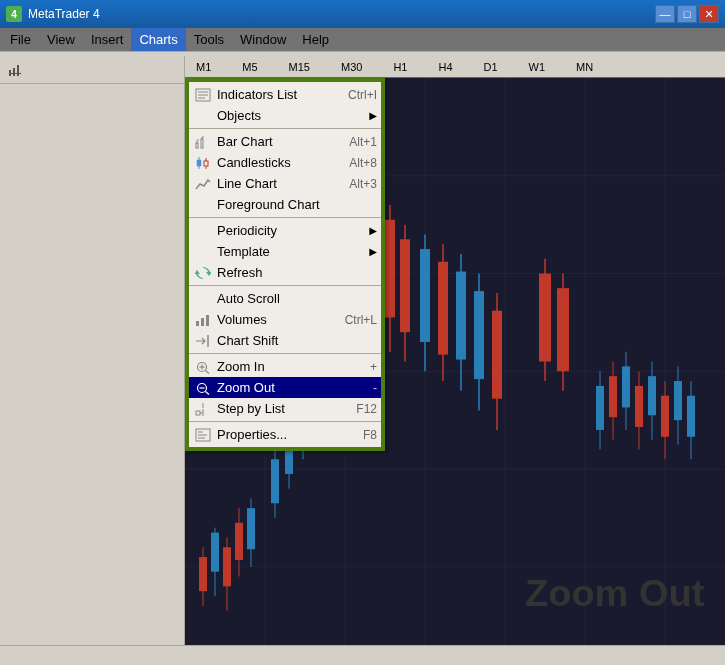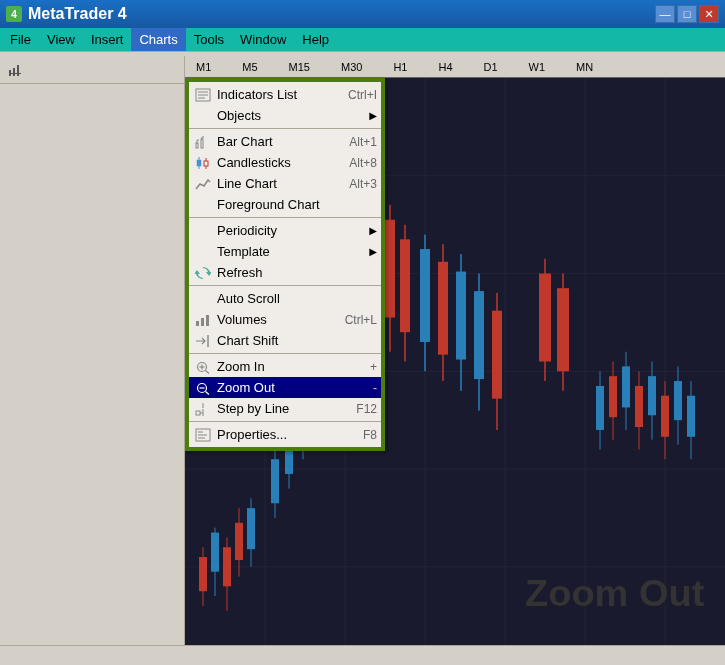--- a/index.html
+++ b/index.html
@@ -27,38 +27,38 @@
       align-items: center;
       gap: 6px;
     }
     .title-icon {
       width: 16px; height: 16px;
       background: #4caf50;
       border-radius: 2px;
       display: flex; align-items: center; justify-content: center;
       font-size: 10px; color: white; font-weight: bold;
     }
-    .title-text { font-size: 16px; font-weight: bold; }
+    .title-text { font-size: 12px; font-weight: normal; }
     .title-controls { display: flex; gap: 2px; }
     .title-btn {
       width: 20px; height: 18px;
       background: #5a8ed4;
       border: 1px solid #3a6ea4;
       color: white;
       font-size: 11px;
       display: flex; align-items: center; justify-content: center;
       cursor: pointer;
     }
     .title-btn.close { background: #c0392b; }
     .title-btn.min { background: #5a8ed4; }
 
     
     .menu-bar {
       height: 24px;
-      background: #14b8a6;
+      background: #737373;
       display: flex;
       align-items: center;
       padding: 0 2px;
       border-bottom: 1px solid #aca899;
     }
     .menu-item {
       padding: 2px 8px;
       cursor: pointer;
       font-size: 13px;
       height: 100%;
@@ -592,21 +592,21 @@
           <div class="drop-item">
             <span class="item-icon">
               <svg width="16" height="14" viewBox="0 0 16 14">
                   <rect x="1" y="9" width="4" height="4" fill="none" stroke="#888" stroke-width="1"></rect>
                   <line x1="5" y1="11" x2="8" y2="11" stroke="#888" stroke-width="1"></line>
                   <line x1="8" y1="8" x2="8" y2="14" stroke="#888" stroke-width="1"></line>
                   <line x1="8" y1="5" x2="8" y2="8" stroke="#888" stroke-width="1" stroke-dasharray="1,1"></line>
                   <line x1="8" y1="1" x2="8" y2="5" stroke="#888" stroke-width="1"></line>
                 </svg>
             </span>
-            <span>Step by Line</span>
+            <span>Step by List</span>
             <span class="shortcut">F12</span>
           </div>
         </div>
 
         <div class="menu-section" style="border-bottom:none;">
           <div class="drop-item">
             <span class="item-icon">
               <svg width="16" height="14" viewBox="0 0 16 14">
                   <rect x="1" y="1" width="14" height="12" fill="none" stroke="#888" stroke-width="1"></rect>
                   <line x1="3" y1="4" x2="8" y2="4" stroke="#888" stroke-width="1"></line>

